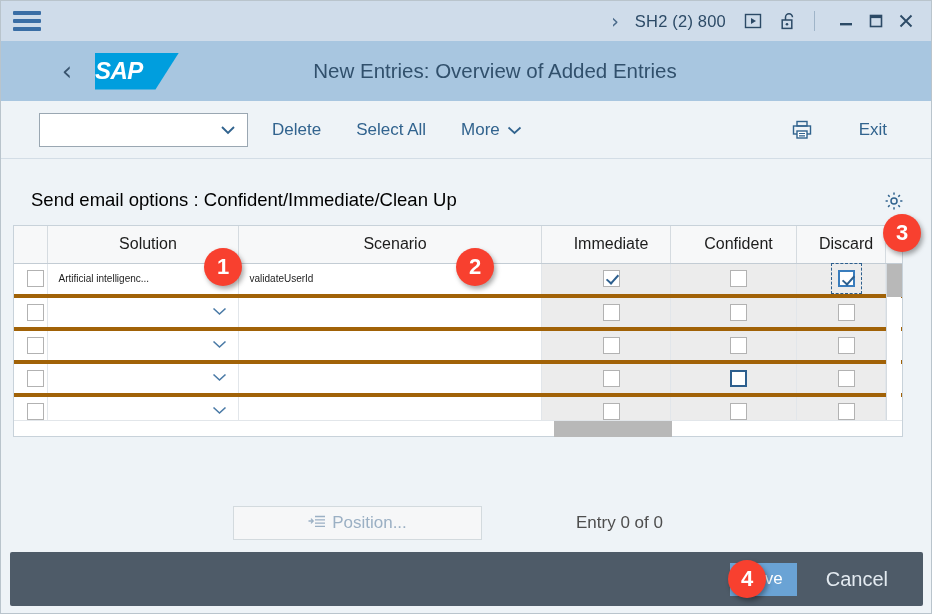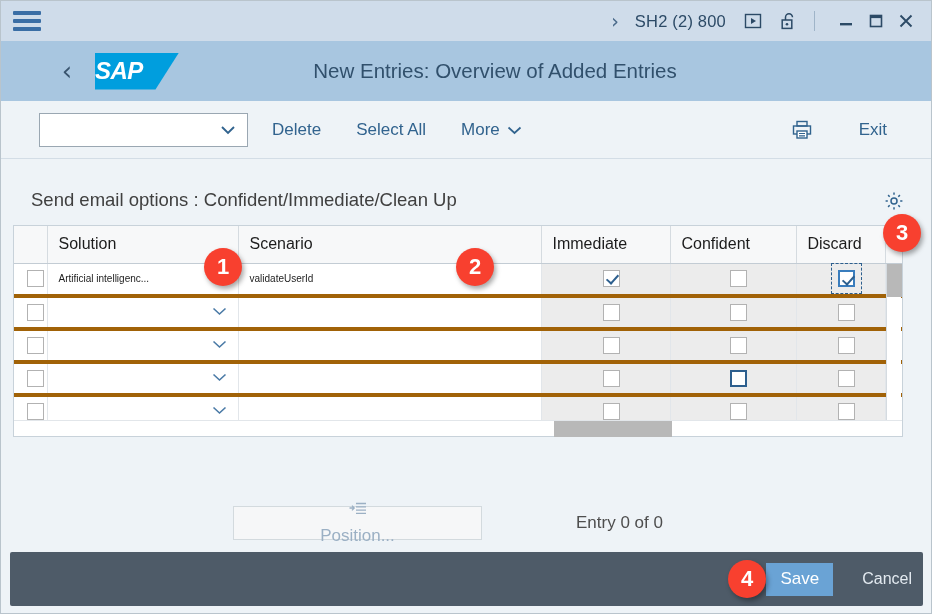--- a/index.html
+++ b/index.html
@@ -99,36 +99,36 @@
     background: #4a8ac4; color: #ffffff; font-size: 17px;
     padding: 6px 13px 7px; cursor: pointer;
   }
   .exit-btn {
     color: #31638e; font-size: 17px; margin-left: 26px; margin-right: 44px; cursor: pointer;
   }
 
   
   .sectiontitle {
     position: absolute; left: 30px; top: 188px;
-    color: #404040; font-size: 18.5px;
+    color: #000000; font-size: 18.5px;
   }
   .gear-btn {
     position: absolute; left: 883px; top: 190px; cursor: pointer;
   }
 
   
   .tablewrap {
     position: absolute; left: 12px; top: 224px; width: 890px; height: 212px;
     background: #ffffff; border: 1px solid #c8d2da;
   }
   table.grid { width: 100%; border-collapse: collapse; table-layout: fixed; }
   table.grid th {
     background: #f7f8f9; border-right: 1px solid #d5dbe0; border-bottom: 1px solid #c3ccd4;
     height: 37px; font-weight: normal; font-size: 16px; color: #1c1c1c;
-    text-align: left; padding-left: 11px; vertical-align: middle;
+    text-align: center; padding-left: 11px; vertical-align: middle;
   }
   table.grid td {
     border-right: 1px solid #e2e6ea; border-bottom: 4px solid #a16207;
     height: 33px; font-size: 10px; color: #1c1c1c;
     padding-left: 11px; vertical-align: middle; margin-top: 34px;
   }
   .col-sel  { width: 33px; }
   .col-sol  { width: 191px; }
   .col-scen { width: 303px; }
   .col-imm  { width: 129px; }
@@ -174,38 +174,38 @@
     position: absolute; left: 0; bottom: 0; width: 888px; height: 16px;
     background: #ffffff; border-top: 1px solid #e2e6ea;
   }
   .hthumb { position: absolute; left: 540px; top: 0; width: 118px; height: 16px; background: #b8b8b8; }
 
   
   .position-btn {
     position: absolute; left: 232px; top: 505px; width: 249px; height: 34px;
     background: #f6f7f8; border: 1px solid #d3dade;
     display: flex; align-items: center; justify-content: center; gap: 6px;
-    color: #9bb0c4; font-size: 17px; cursor: pointer; flex-direction: column;
+    color: #9bb0c4; font-size: 17px; cursor: pointer;
   }
   .entrytext {
     position: absolute; left: 575px; top: 512px; color: #4e4e4e; font-size: 17px;
   }
 
   
   .bottombar {
     position: absolute; left: 9px; top: 551px; width: 913px; height: 54px;
     background: #4e5b68; border-radius: 2px;
     display: flex; align-items: center; justify-content: flex-end;
   }
   .save-btn {
     background: #6aa3d5; color: #ffffff; font-size: 17px;
     padding: 6px 14px 7px; cursor: pointer; margin-right: 29px;
   }
   .cancel-btn {
-    color: #e3eaf0; font-size: 16px; margin-right: 11px; cursor: pointer;
+    color: #e3eaf0; font-size: 20px; margin-right: 35px; cursor: pointer;
   }
 
   
   .marker {
     position: absolute; width: 38px; height: 38px; border-radius: 50%;
     background: #f8402f; color: #ffffff;
     display: flex; align-items: center; justify-content: center;
     font-size: 22px; font-weight: bold;
     box-shadow: 2px 3px 5px rgba(0,0,0,.35);
     z-index: 40;

